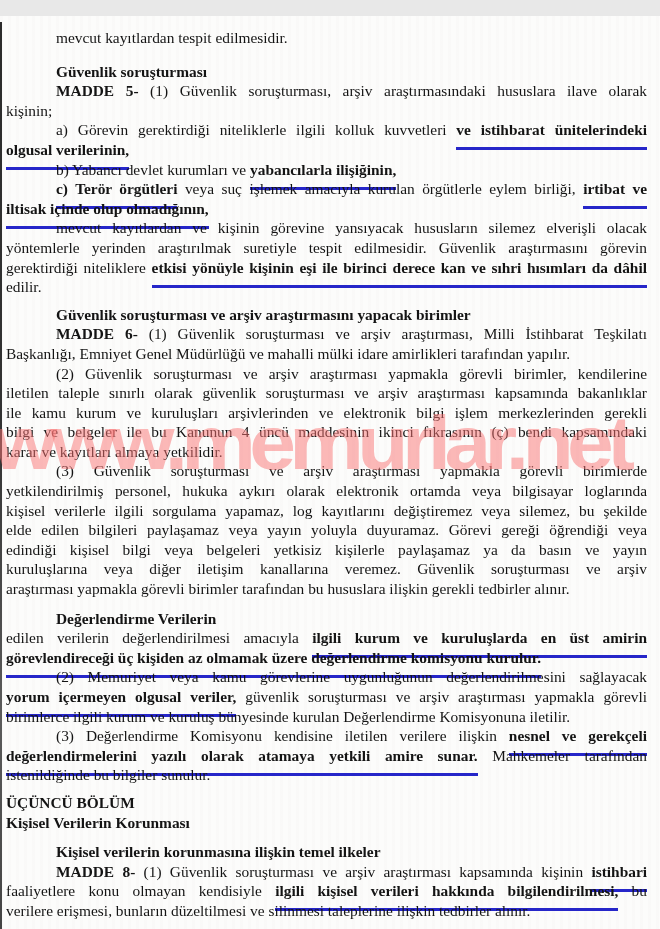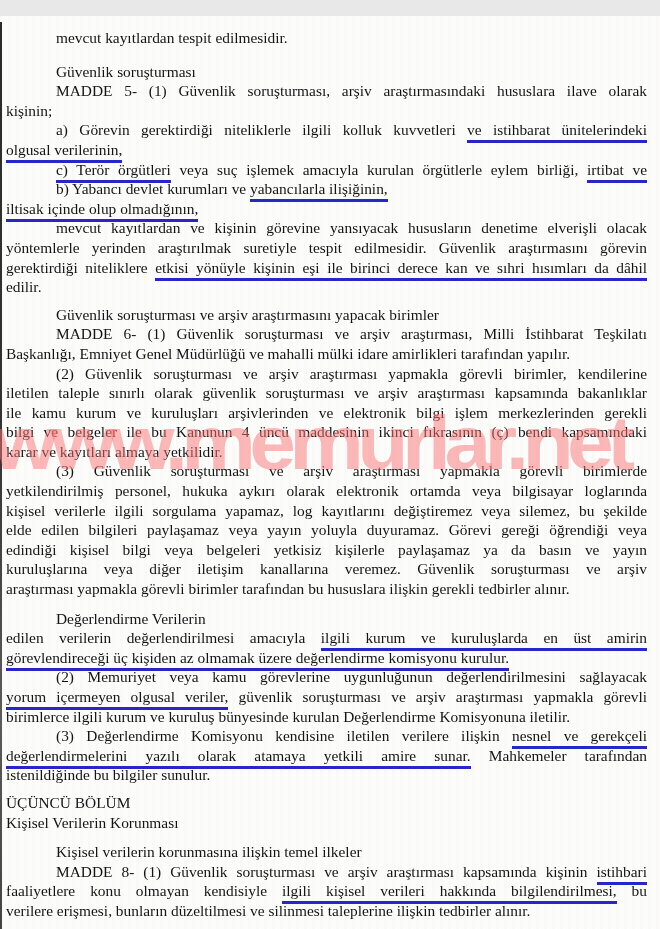--- a/index.html
+++ b/index.html
@@ -13,22 +13,22 @@
     font-size:15.4px;color:#141414;
   }
   .edge{position:absolute;left:0;top:6px;width:2px;height:923px;
     background:linear-gradient(#151515 0%, #1d1d1d 45%, #4a4a4a 75%, #2e2e2e 100%);opacity:.9;}
   .content{position:absolute;left:6px;top:12px;width:641px;}
   .line{height:19.6px;line-height:19.6px;white-space:nowrap;overflow:visible;
         text-align:justify;text-align-last:justify;text-justify:inter-word;}
   .line.last{text-align-last:left;}
   .ind{padding-left:50px;}
   .c{text-align:right;text-align-last:center;padding-left:0;}
-  .b{font-weight:normal;}
-  .u{border-bottom:3px solid #2626c9;padding-bottom:2px;}
+  .b{font-weight:bold;}
+  .u{border-bottom:3px solid #2626c9;padding-bottom:9px;font-weight:bold;}
   .gapA{margin-top:14px}.gapB{margin-top:8px}.gapC{margin-top:10px}
   .gapD{margin-top:8px}.gapE{margin-top:10px}
   .watermark{
     position:absolute;left:-8px;top:388px;z-index:5;pointer-events:none;
     font-family:"Liberation Sans", sans-serif;font-weight:bold;
     font-size:100px;line-height:100px;letter-spacing:-8px;white-space:nowrap;
     transform:scale(0.84,0.76);transform-origin:left top;
     color:rgba(250,116,116,0.5);
   }
 </style>
@@ -43,26 +43,26 @@
     <div class="line last ind"><span>mevcut kayıtlardan tespit edilmesidir.</span></div>
 
     <div class="line last ind gapA"><span class="b">Güvenlik soruşturması</span></div>
 
     <div class="line ind"><span class="b">MADDE 5-</span><span> (1) Güvenlik soruşturması, arşiv araştırmasındaki hususlara ilave olarak</span></div>
     <div class="line last"><span>kişinin;</span></div>
 
     <div class="line ind"><span>a) Görevin gerektirdiği niteliklerle ilgili kolluk kuvvetleri </span><span class="u">ve istihbarat ünitelerindeki</span></div>
     <div class="line last"><span class="u">olgusal verilerinin,</span></div>
 
+    <div class="line last ind"><span>b) Yabancı devlet kurumları ve </span><span class="u">yabancılarla ilişiğinin,</span></div>
+
     <div class="line ind"><span class="u">c) Terör örgütleri</span><span> veya suç işlemek amacıyla kurulan örgütlerle eylem birliği, </span><span class="u">irtibat ve</span></div>
-
-    <div class="line last ind"><span>b) Yabancı devlet kurumları ve </span><span class="u">yabancılarla ilişiğinin,</span></div>
     <div class="line last"><span class="u">iltisak içinde olup olmadığının,</span></div>
 
-    <div class="line ind"><span>mevcut kayıtlardan ve kişinin görevine yansıyacak hususların denetime elverişli olacak</span></div>
+    <div class="line ind"><span>mevcut kayıtlardan ve kişinin görevine yansıyacak hususların silemez elverişli olacak</span></div>
     <div class="line"><span>yöntemlerle yerinden araştırılmak suretiyle tespit edilmesidir. Güvenlik araştırmasını görevin</span></div>
     <div class="line"><span>gerektirdiği niteliklere </span><span class="u">etkisi yönüyle kişinin eşi ile birinci derece kan ve sıhri hısımları da dâhil</span></div>
     <div class="line last"><span>edilir.</span></div>
 
     <div class="line last ind gapB"><span class="b">Güvenlik soruşturması ve arşiv araştırmasını yapacak birimler</span></div>
 
     <div class="line ind"><span class="b">MADDE 6-</span><span> (1) Güvenlik soruşturması ve arşiv araştırması, Milli İstihbarat Teşkilatı</span></div>
     <div class="line last"><span>Başkanlığı, Emniyet Genel Müdürlüğü ve mahalli mülki idare amirlikleri tarafından yapılır.</span></div>
 
     <div class="line ind"><span>(2) Güvenlik soruşturması ve arşiv araştırması yapmakla görevli birimler, kendilerine</span></div>

